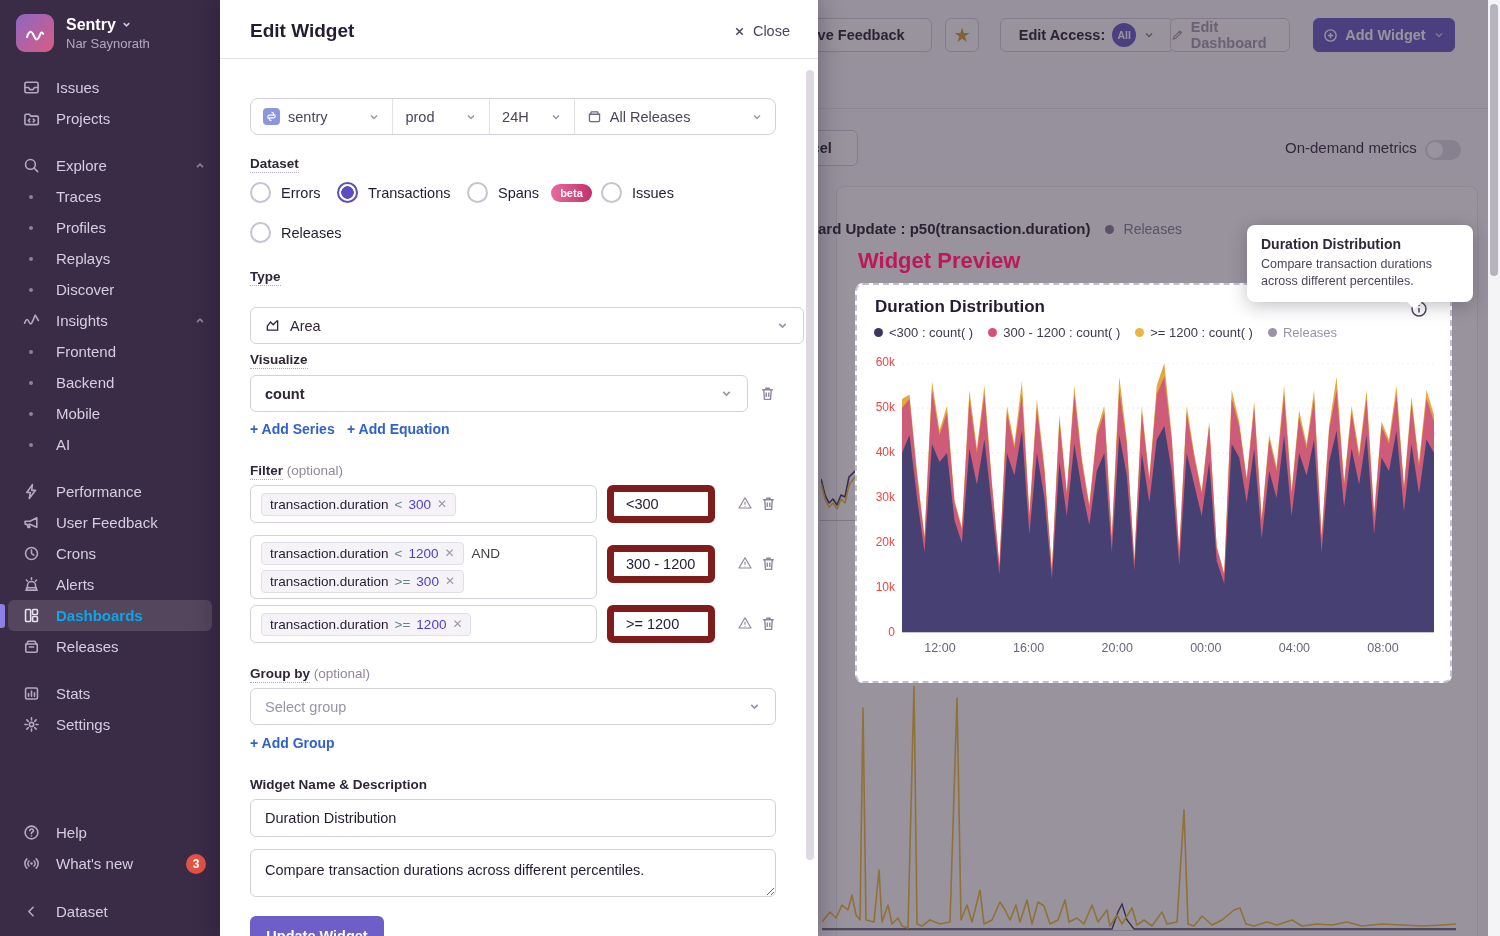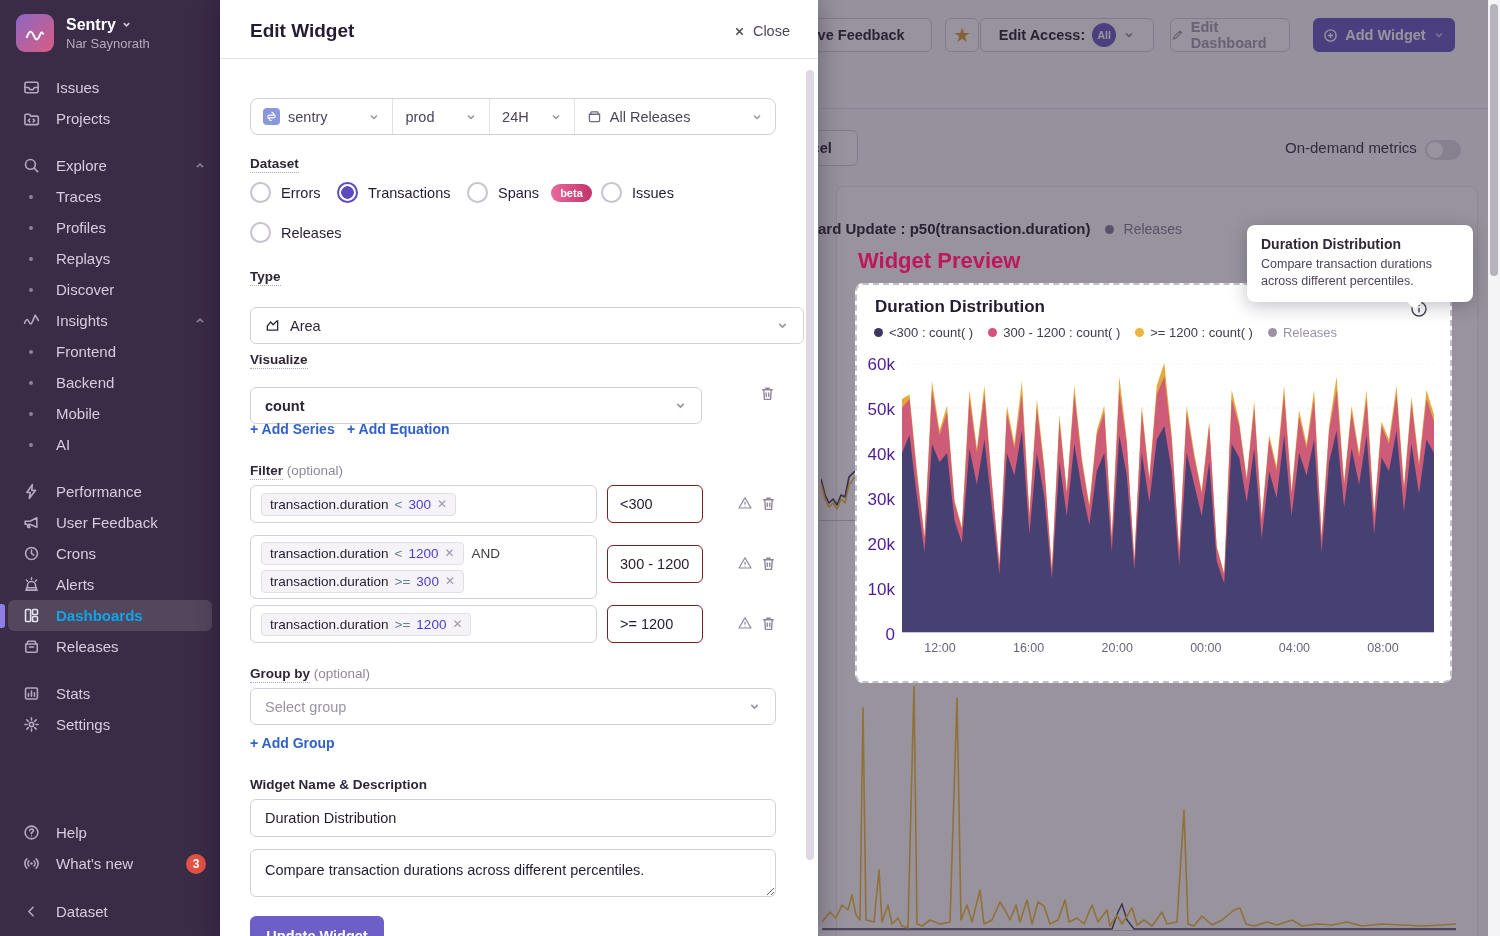--- a/index.html
+++ b/index.html
@@ -79,21 +79,21 @@
   .link{position:absolute;font-size:14px;font-weight:600;color:#3161cb;cursor:pointer;}
   .icon-btn{position:absolute;color:#8f8799;cursor:pointer;}
   .chip{display:inline-flex;align-items:center;gap:6px;background:#f5f3f7;border:1px solid #e2dee8;
         border-radius:4px;padding:3px 8px;font-size:13.5px;color:#241c32;white-space:nowrap;}
   .chip .op{color:#64808f;}
   .chip .val{color:#4a3ed0;}
   .chip .x{color:#9d96ab;font-size:12px;cursor:pointer;}
   .combo{padding:0 10px;}
   .combo .line{display:flex;align-items:center;gap:8px;}
   .and{font-size:13.5px;color:#404040;}
-  .alias{position:absolute;box-sizing:border-box;width:96px;height:38px;border:1px solid #7f1d1d;
+  .alias{position:absolute;box-sizing:border-box;width:108px;height:38px;border:7px solid #7f1d1d;
          border-radius:6px;padding:0 12px;font-size:14.5px;color:#241c32;font-family:inherit;}
   .placeholder{color:#9a93a6;}
   .name-input{position:absolute;left:30px;width:526px;height:38px;box-sizing:border-box;border:1px solid #d4cfda;
               border-radius:6px;padding:0 14px;font-size:14.5px;color:#241c32;font-family:inherit;}
   .desc-area{position:absolute;left:30px;top:849px;width:526px;height:48px;box-sizing:border-box;
              border:1px solid #d4cfda;border-radius:6px;padding:12px 14px;font-size:14.5px;color:#241c32;
              font-family:inherit;resize:vertical;}
   .update-btn{position:absolute;left:30px;top:916px;width:134px;height:40px;border:none;border-radius:6px;
               background:#6d5fc7;color:#fff;font-size:14.5px;font-weight:700;font-family:inherit;}
   .p-scroll{position:absolute;left:586px;top:70px;width:8px;height:790px;border-radius:4px;background:#ddd8e2;}
@@ -101,21 +101,21 @@
   
   #preview-heading{position:absolute;left:858px;top:248px;font-size:22px;font-weight:700;color:#be185d;z-index:5;}
   #preview-card{position:absolute;left:855px;top:283px;width:597px;height:400px;background:#fff;
                 border:2px dashed #c4bfce;border-radius:8px;box-sizing:border-box;z-index:5;}
   .pc-title{position:absolute;left:18px;top:12px;font-size:17px;font-weight:700;color:#241c32;}
   .pc-info{position:absolute;right:22px;top:15px;color:#4d4458;cursor:pointer;}
   .pc-legend{position:absolute;left:17px;top:40px;display:flex;gap:15px;align-items:center;font-size:13px;color:#3f3a4d;}
   .pc-legend .item{display:flex;gap:6px;align-items:center;}
   .pc-legend .dot{width:9px;height:9px;border-radius:50%;}
   .pc-legend .muted{color:#9a93a6;}
-  .ylab{position:absolute;left:0;width:38px;text-align:right;font-size:17px;color:#4c1d95;}
+  .ylab{position:absolute;left:0;width:38px;text-align:right;font-size:12px;color:#ef4444;}
   .xlab{position:absolute;top:356px;width:44px;text-align:center;font-size:12.5px;color:#6b6478;}
 
   
   #tooltip{position:absolute;left:1247px;top:225px;width:226px;background:#fff;border-radius:8px;
            box-shadow:0 4px 18px rgba(40,30,50,.28);padding:11px 14px 12px;z-index:6;box-sizing:border-box;}
   #tooltip::after{content:"";position:absolute;bottom:-5px;left:162px;width:11px;height:11px;background:#fff;
                   transform:rotate(45deg);}
   .tt-title{font-size:14px;font-weight:700;color:#2f2936;margin-bottom:4px;}
   .tt-body{font-size:12.5px;color:#4d4458;line-height:1.35;}
 
@@ -128,21 +128,21 @@
 
 <div id="app">
 
   <div id="bg">
     <div class="bg-btn" style="left:775px;width:157px;">
       <span>Give Feedback</span>
     </div>
     <div class="bg-btn" style="left:945px;width:34px;">
       <span style="color:#d9a13b;font-size:17px;">★</span>
     </div>
-    <div class="bg-btn" style="left:980px;width:174px;text-align:right;">
+    <div class="bg-btn" style="left:1000px;width:174px;text-align:right;">
       <span>Edit Access:</span>
       <span class="pill-all">All</span>
       <svg class="chev" width="12" height="12" viewBox="0 0 16 16" fill="none" stroke="currentColor" stroke-width="2">
           <path d="m4 6 4 4 4-4"></path>
         </svg>
     </div>
     <div class="bg-btn" style="left:1170px;width:120px;color:#a79fb2;">
       <svg width="14" height="14" viewBox="0 0 16 16" fill="none" stroke="currentColor" stroke-width="1.5">
           <path d="m3 13 1-3 7-7 2 2-7 7zM10 4l2 2"></path>
         </svg>
@@ -489,21 +489,21 @@
           <path d="M2.5 13V8.6L6 4.2l2.7 3L12.8 3h.7v10z"></path>
         </svg>
       <span>Area</span>
       <span style="flex:1"></span>
       <svg class="chev" width="13" height="13" viewBox="0 0 16 16" fill="none" stroke="currentColor" stroke-width="2">
           <path d="m4 6 4 4 4-4"></path>
         </svg>
     </div>
 
     <div class="label" style="left:30px;top:352px;"><span class="u">Visualize</span></div>
-    <div class="control" style="left:30px;top:387px;width:452px;height:37px;padding:0 14px;font-weight:700;">
+    <div class="control" style="left:30px;top:375px;width:498px;height:37px;padding:0 14px;font-weight:700;">
       <span>count</span>
       <span style="flex:1"></span>
       <svg class="chev" width="13" height="13" viewBox="0 0 16 16" fill="none" stroke="currentColor" stroke-width="2">
           <path d="m4 6 4 4 4-4"></path>
         </svg>
     </div>
     <span class="icon-btn" style="left:539px;top:385px;">
       <svg width="17" height="17" viewBox="0 0 16 16" fill="none" stroke="currentColor" stroke-width="1.3">
           <path d="M3 4.5h10M6.5 4.5V3h3v1.5M4.5 4.5l.6 9h5.8l.6-9M6.8 7v4.2M9.2 7v4.2"></path>
         </svg>

